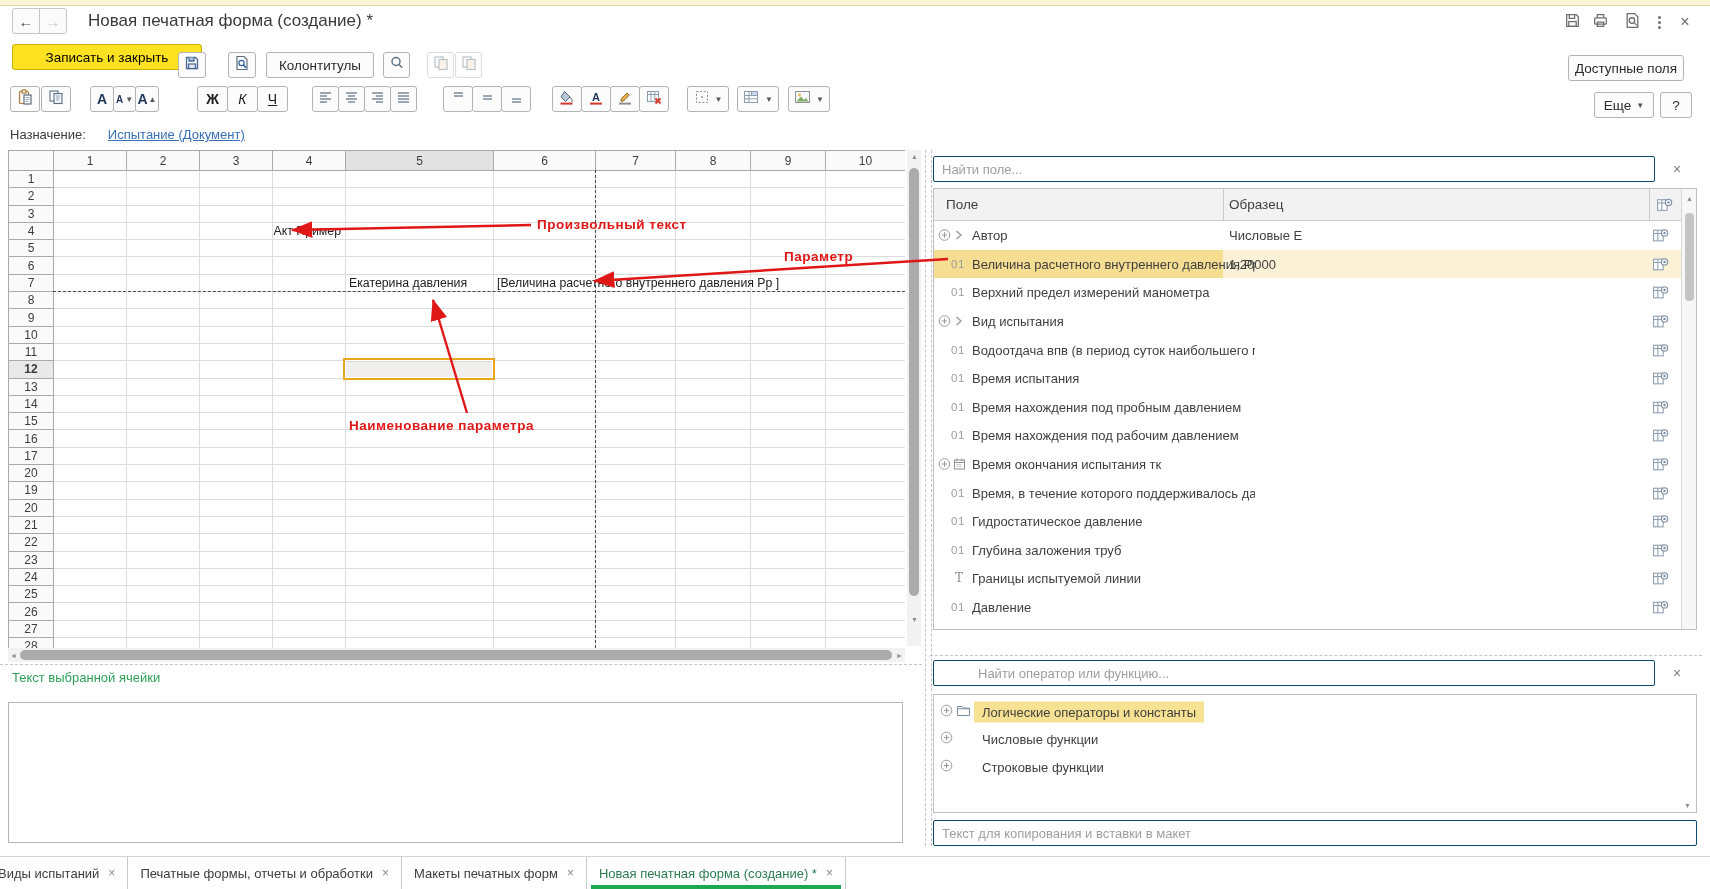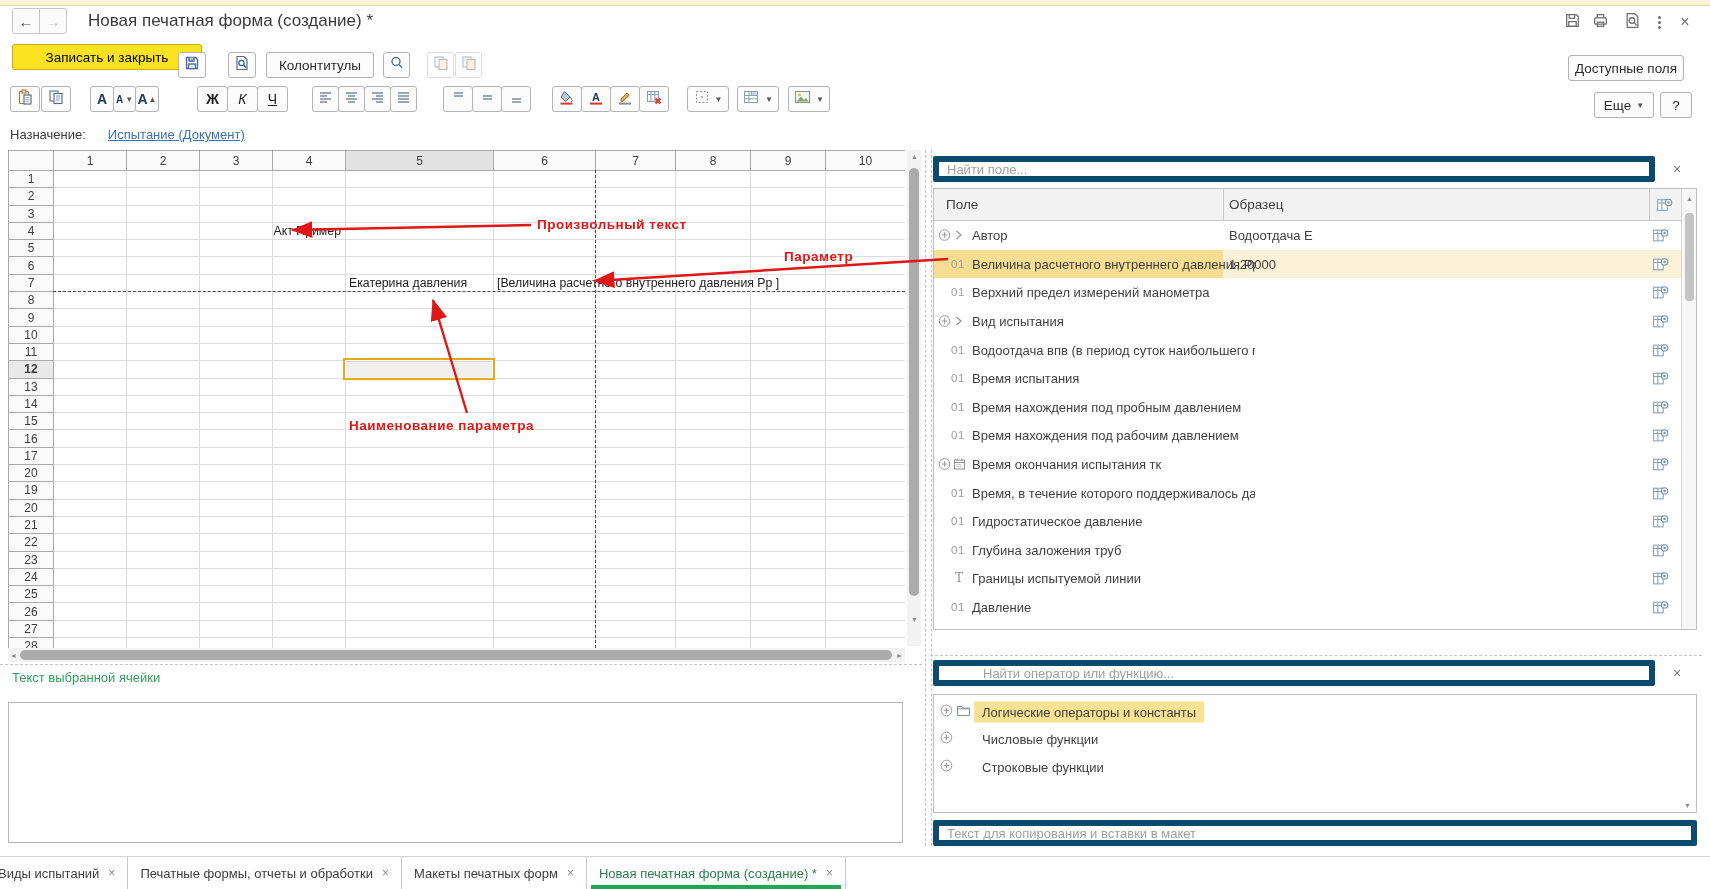--- a/index.html
+++ b/index.html
@@ -49,21 +49,21 @@
   .vthumb{position:absolute;left:2px;width:10px;background:#ABABAB;border-radius:5px;}
   .arr{position:absolute;font-size:7px;color:#8C8C8C;line-height:8px;}
   
   .vsplit{position:absolute;width:5px;border-left:1px dashed #C4C4C4;border-right:1px dashed #C4C4C4;}
   .hsplit{position:absolute;height:0;border-top:1px dashed #C4C4C4;}
   
   .greenlbl{position:absolute;left:12px;top:670px;font-size:13px;color:#2F9E57;}
   #celltext{position:absolute;left:8px;top:702px;width:895px;height:141px;box-sizing:border-box;border:1px solid #B5B5B5;
             resize:none;outline:none;font:inherit;}
   
-  .pinput{position:absolute;height:26px;box-sizing:border-box;border:6px solid #0c4a6e;border-radius:2px;padding:0 8px;
+  .pinput{position:absolute;height:26px;box-sizing:border-box;border:1px solid #0c4a6e;border-radius:2px;padding:0 8px;
           font-size:13px;color:#333;outline:none;}
   .pinput::placeholder{color:#9E9E9E;}
   .sclear{position:absolute;width:22px;height:22px;display:flex;align-items:center;justify-content:center;
           color:#7A7A7A;font-size:14px;cursor:default;}
   .panelbox{position:absolute;box-sizing:border-box;border:1px solid #BFBFBF;background:#fff;overflow:hidden;}
   .fhead{position:absolute;left:0;top:0;width:100%;height:32px;background:#F2F2F2;border-bottom:1px solid #C9C9C9;box-sizing:border-box;}
   .fhead span.t{position:absolute;top:8px;font-size:13.5px;color:#3F3F3F;}
   .fhsep{position:absolute;top:0;height:32px;width:0;border-left:1px solid #C9C9C9;}
   .fhgear{position:absolute;left:722px;top:7px;}
   #field-rows{position:absolute;left:0;top:32px;width:747px;height:430px;overflow:hidden;}
@@ -776,21 +776,21 @@
     <div id="field-rows">
         <div class="frow" style="top: 0px;">
           <i class="iplus"><svg width="13" height="13" viewBox="0 0 13 13">
               <circle cx="6.5" cy="6.5" r="5.3" fill="#fff" stroke="#9B9B9B"></circle>
               <path d="M6.5 3.8v5.4M3.8 6.5h5.4" stroke="#9B9B9B" stroke-width="1.1"></path>
             </svg></i>
           <i class="ichev"><svg width="8" height="11" viewBox="0 0 8 11">
               <path d="M1.5 1.5 6 5.5 1.5 9.5" fill="none" stroke="#9B9B9B" stroke-width="1.4"></path>
             </svg></i>
           <span class="fname">Автор</span>
-          <span class="fsample">Водоотдача Е</span>
+          <span class="fsample">Числовые Е</span>
           <i class="igear"><svg width="17" height="17" viewBox="0 0 16 16">
               <rect x="1.5" y="3.5" width="9" height="10" fill="#fff" stroke="#8D9DB0"></rect>
               <path d="M1.5 6.5h9M5.5 3.5v10" stroke="#8D9DB0"></path>
               <circle cx="11.8" cy="6" r="3" fill="#F2F5F8" stroke="#7D8DA0"></circle>
               <circle cx="11.8" cy="6" r="1.1" fill="#7D8DA0"></circle>
             </svg></i>
         </div>
         <div class="frow fsel" style="top: 28.6px;">
           <span class="t01">01</span>
           <span class="fname">Величина расчетного внутреннего давления Pр</span>

